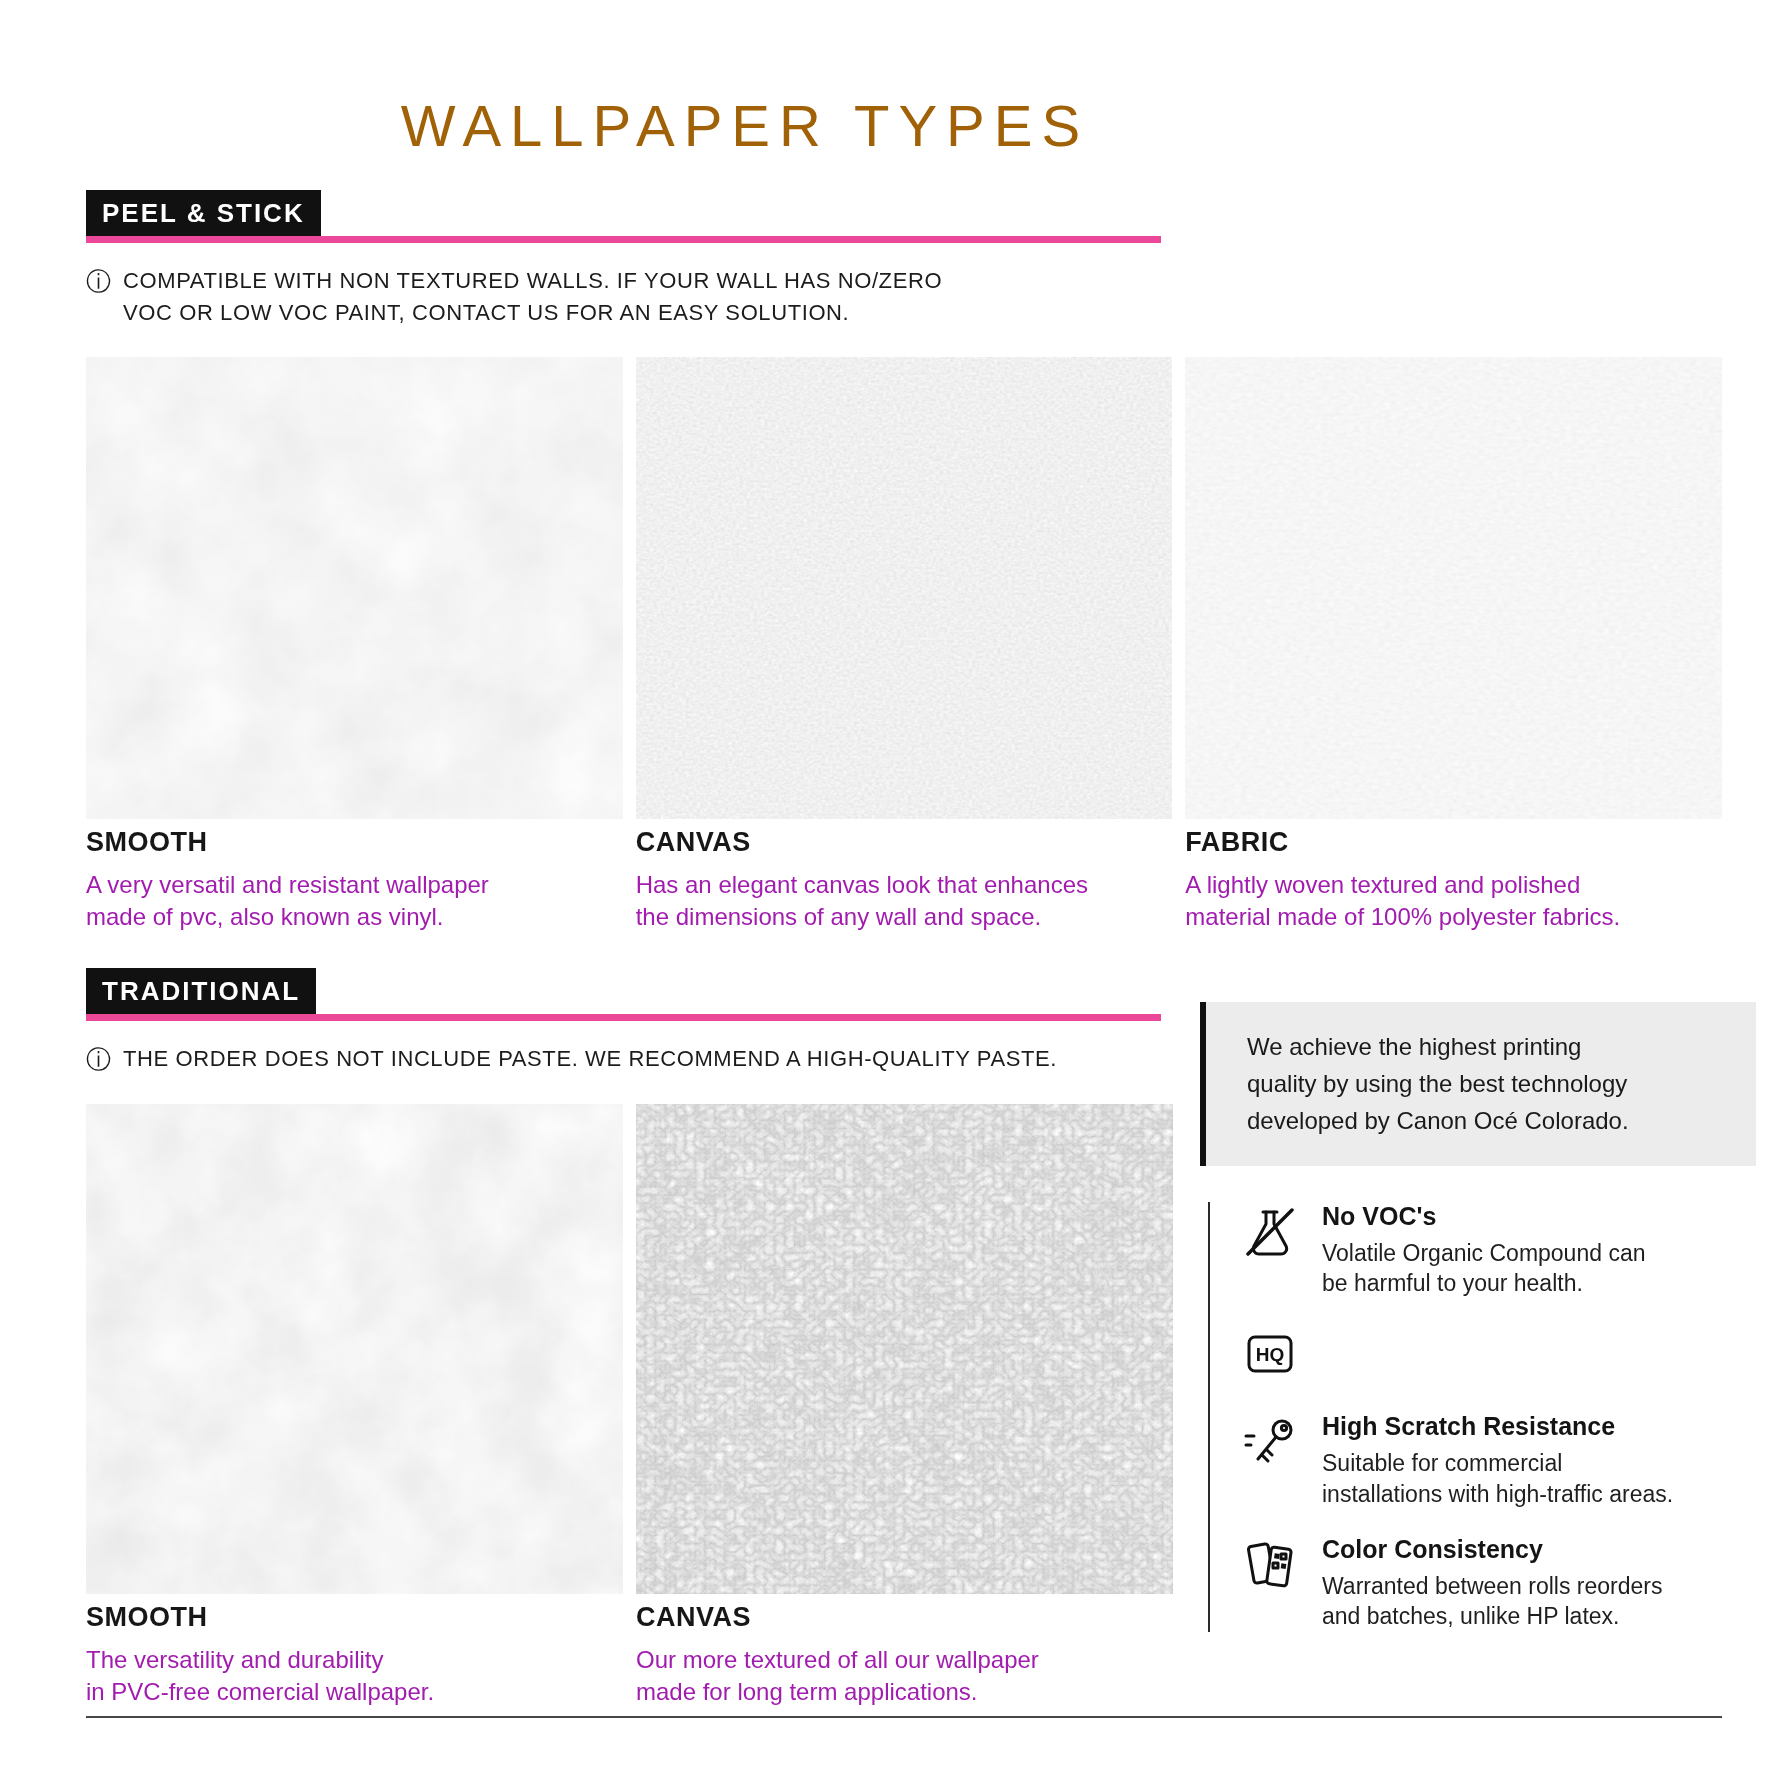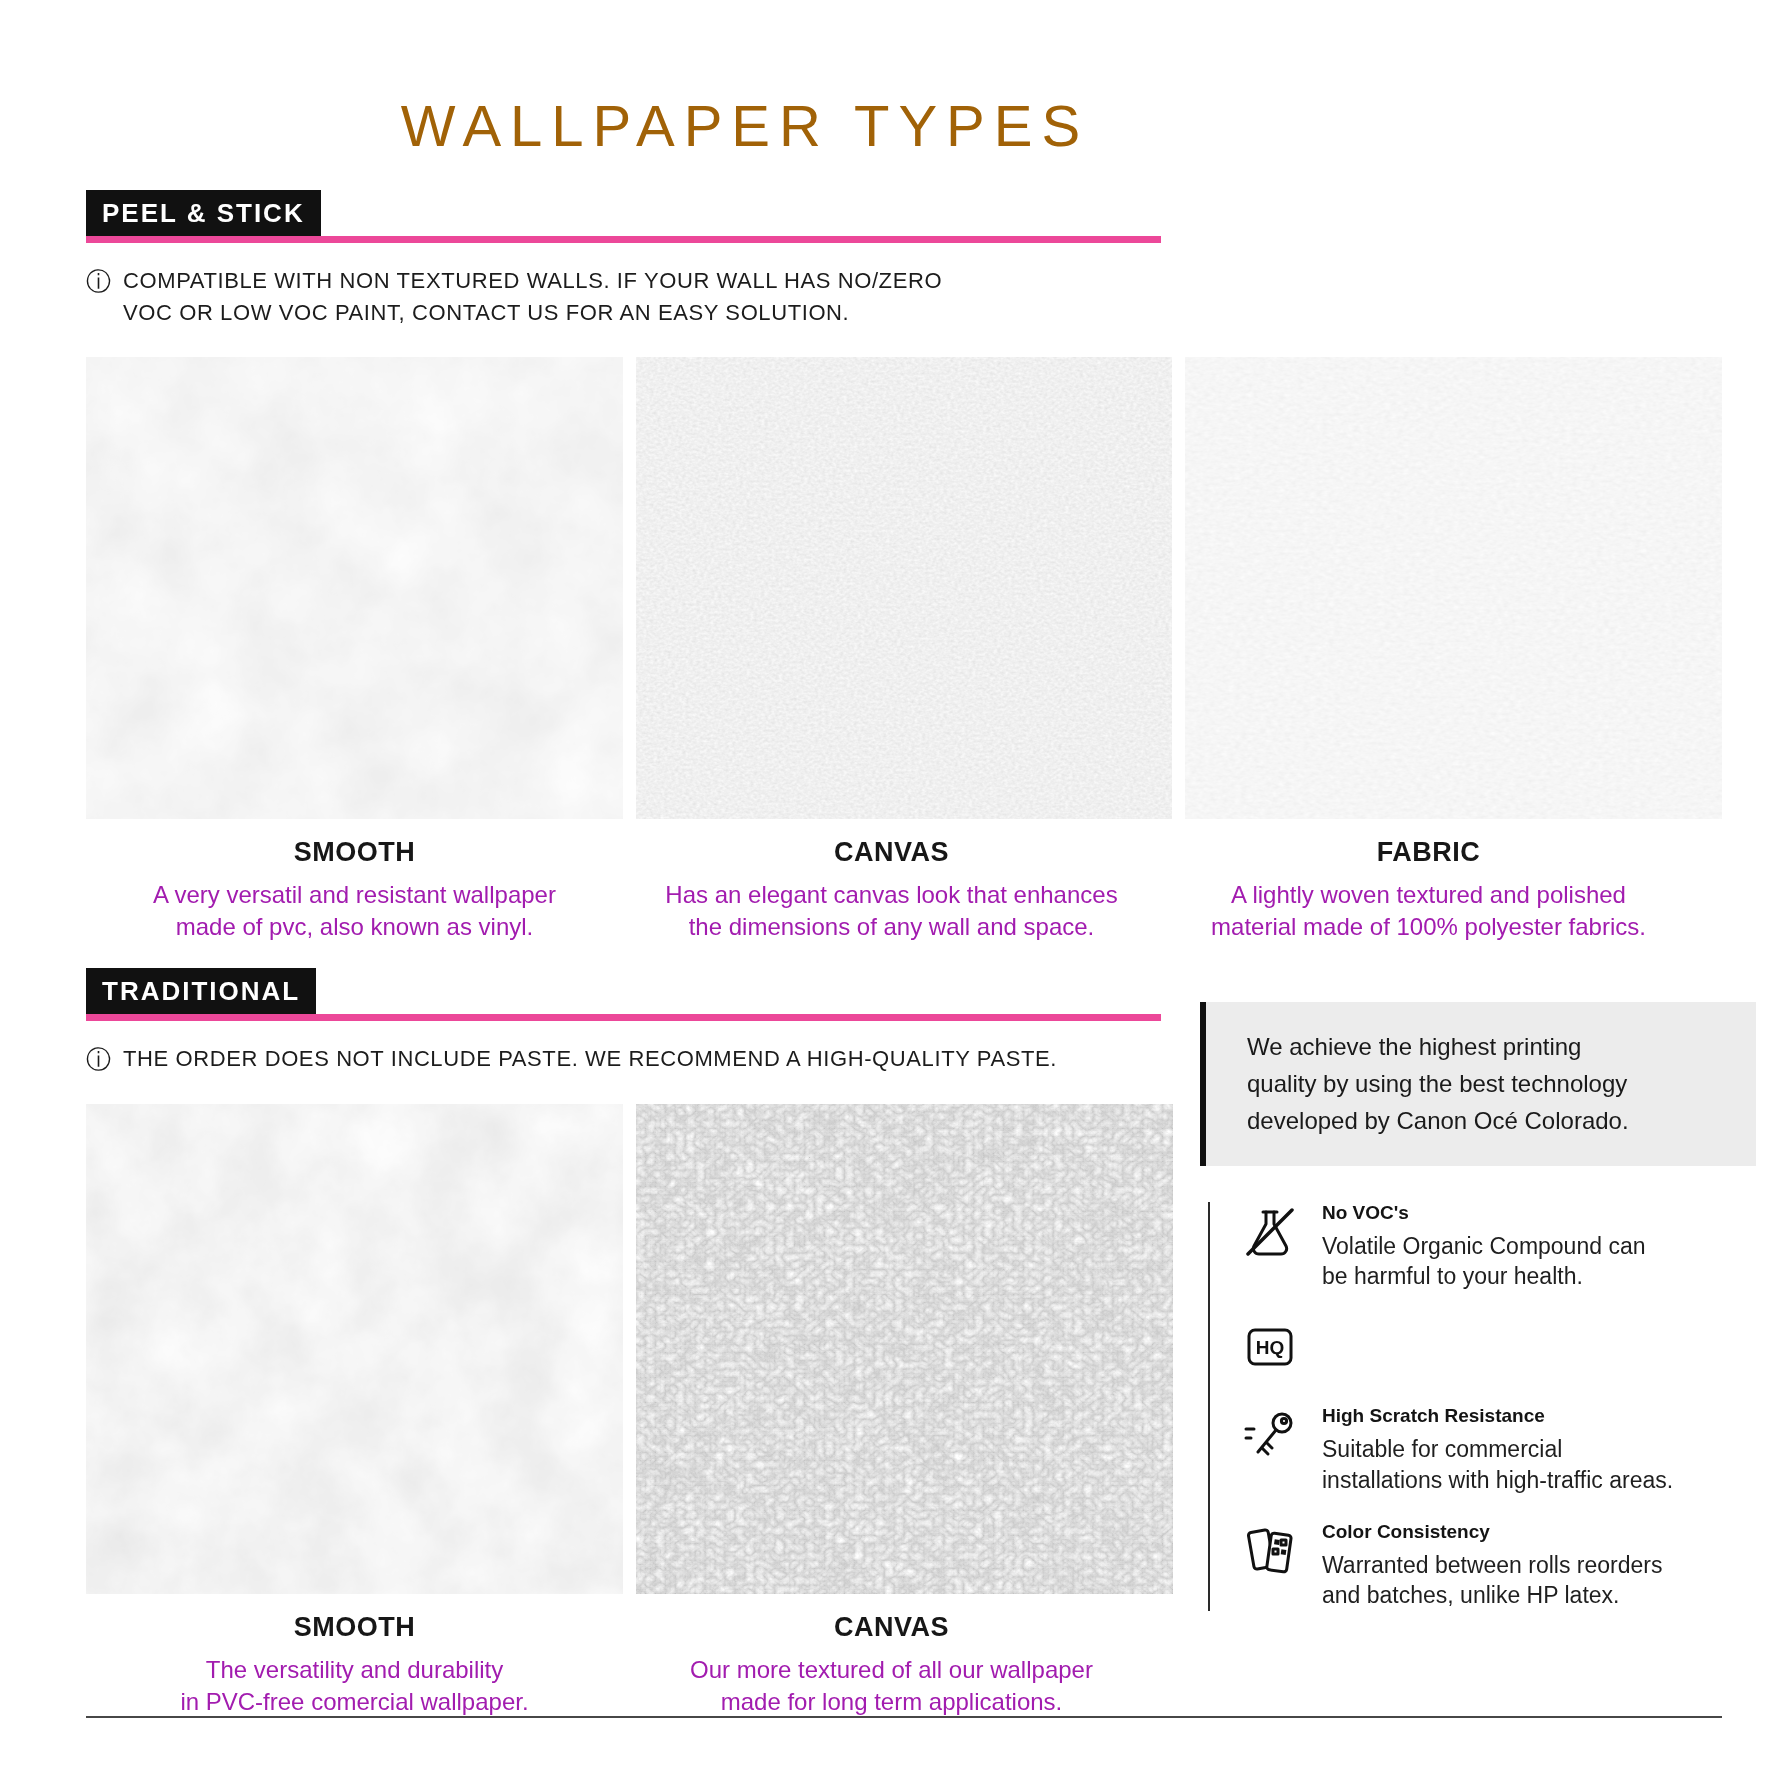--- a/index.html
+++ b/index.html
@@ -34,42 +34,42 @@
   }
 
   .sec1{ position:absolute; left:86px; top:190px; width:1636px; }
   .sec2{ position:absolute; left:86px; top:968px; width:1090px; }
 
   .swatch-row{ display:flex; gap:13px; margin-top:28px; }
   .swatch{ width:537px; height:462px; overflow:hidden; background:#f2f2f2; }
   .sec2 .swatch{ height:490px; }
   .swatch svg{ display:block; }
 
-  .caption-row{ display:flex; margin-top:18px;text-align:center; }
+  .caption-row{ display:flex; gap:13px; margin-top:8px; }
   .caption{ width:537px; }
   .type-name{ font-size:27px; font-weight:700; letter-spacing:0.5px; color:#171717; }
   .type-desc{
     font-size:24px; margin-top:11px; line-height:1.35;
     white-space:pre-line; color:#a21caf;
   }
 
   .quality-col{ position:absolute; left:1200px; top:1002px; width:556px; }
   .q-panel{
     background:#ececec; border-left:6px solid #111;
     padding:26px 18px 26px 41px;
     font-size:24px; line-height:1.55; white-space:pre-line; color:#1a1a1a;
   }
   .features{
     margin-top:36px; margin-left:8px;
     border-left:2px solid #2a2a2a;
     padding-left:32px;
   }
   .feature{ display:flex; gap:22px; margin-bottom:26px; }
   .f-icon{ flex:0 0 58px; width:58px; padding-top:2px; }
-  .f-title{ font-size:19px; font-weight:700; color:#141414; }
+  .f-title{ font-size:25px; font-weight:700; color:#141414; }
   .f-desc{
     font-size:23px; margin-top:7px; line-height:1.32;
     white-space:pre-line; color:#1f1f1f;
   }
 
   .bottom-line{
     position:absolute; left:86px; top:1716px; width:1636px;
     border-top:2px solid #474747;
   }
 

